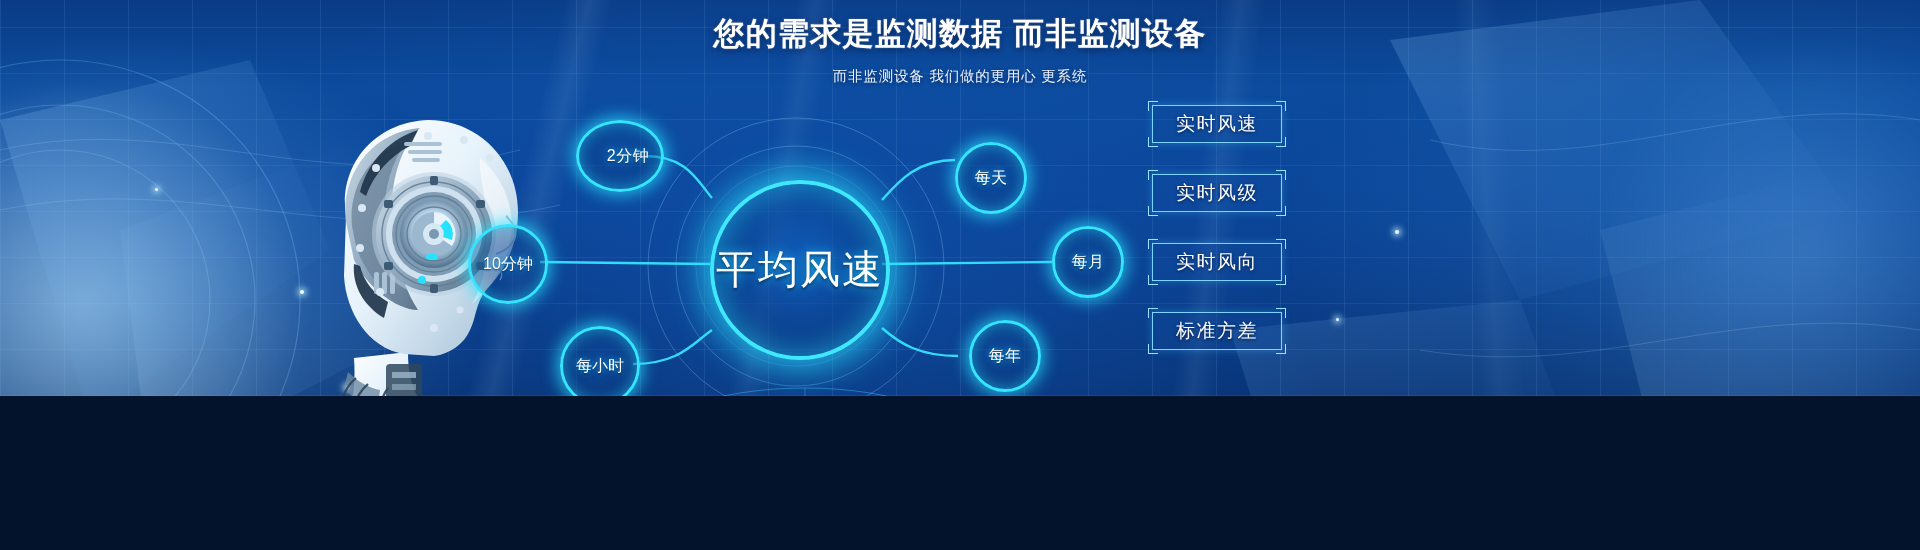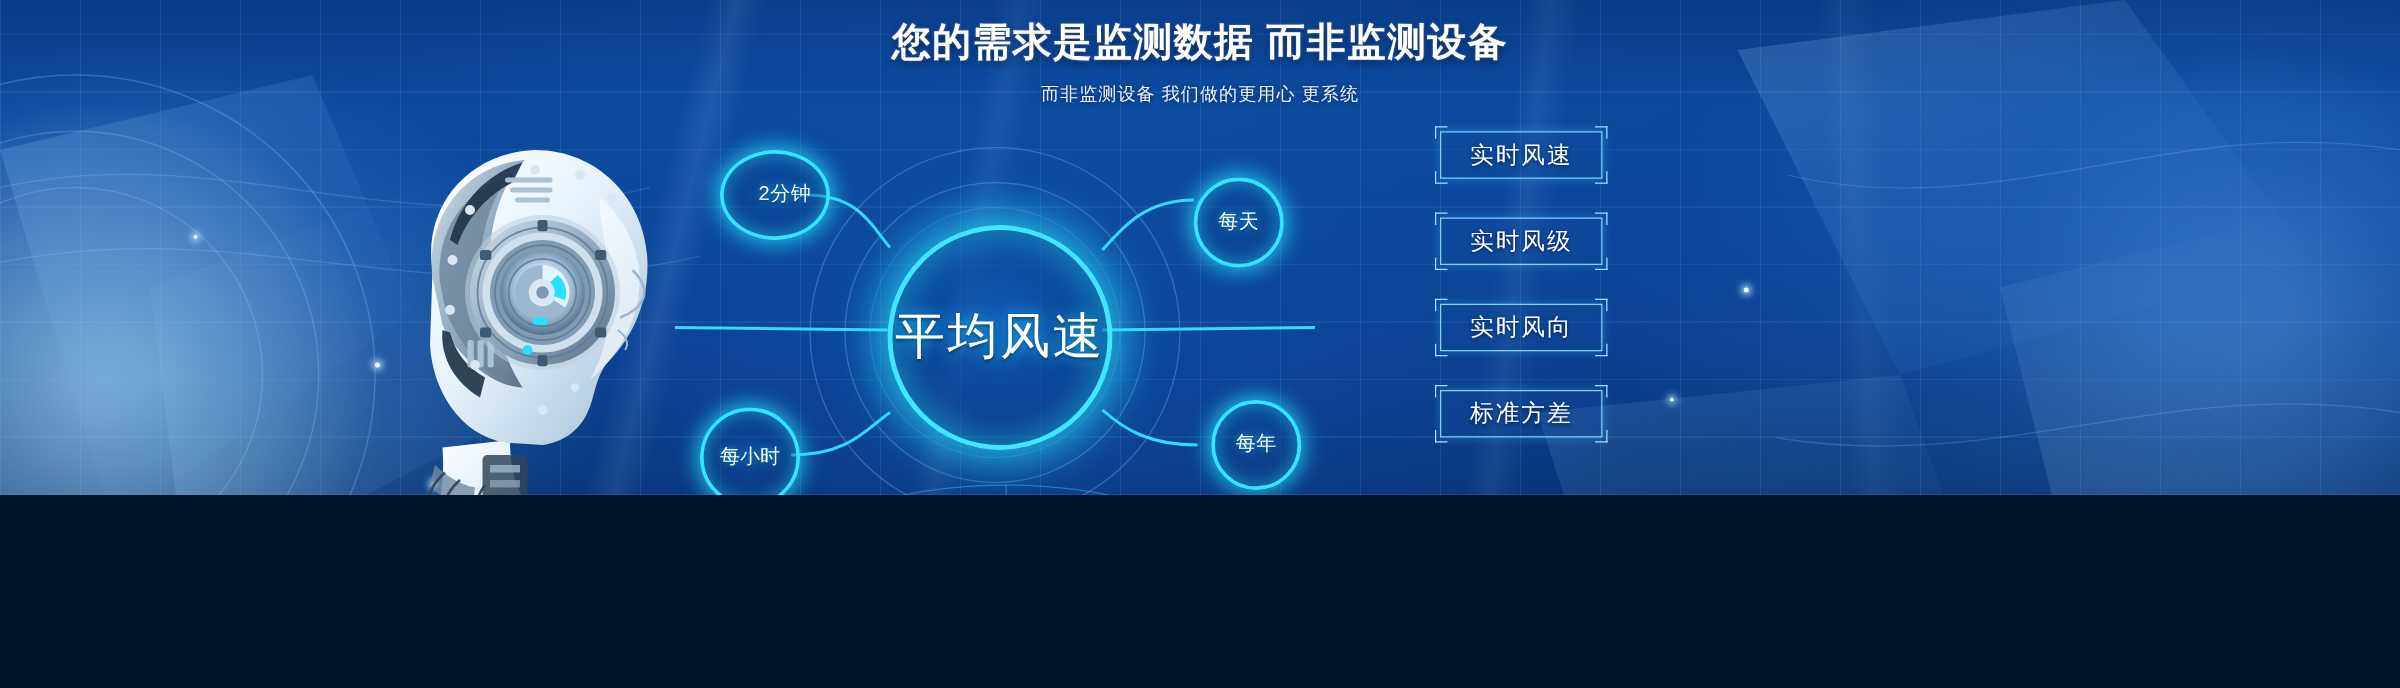--- a/index.html
+++ b/index.html
@@ -308,26 +308,32 @@
       </g>
     </svg>
 
     <div class="center-node" style="left:280px;top:90px;">
       <span class="lbl">平均风速</span>
     </div>
 
     <div class="node small" style="left:146px;top:30px;padding-left:16px;">
       <span class="lbl">2分钟</span>
     </div>
+    <div class="node wide" style="left:38px;top:134px;">
+      <span class="lbl">10分钟</span>
+    </div>
     <div class="node wide" style="left:130px;top:236px;font-family:Liberation Serif, serif;">
       <span class="lbl">每小时</span>
     </div>
 
     <div class="node small" style="left:525px;top:52px;">
       <span class="lbl">每天</span>
+    </div>
+    <div class="node small" style="left:622px;top:136px;">
+      <span class="lbl">每月</span>
     </div>
     <div class="node small" style="left:539px;top:230px;">
       <span class="lbl">每年</span>
     </div>
   </div>
 
   <div class="chips">
     <div class="chip">
       <i class="tl"></i>
       <i class="tr"></i>

